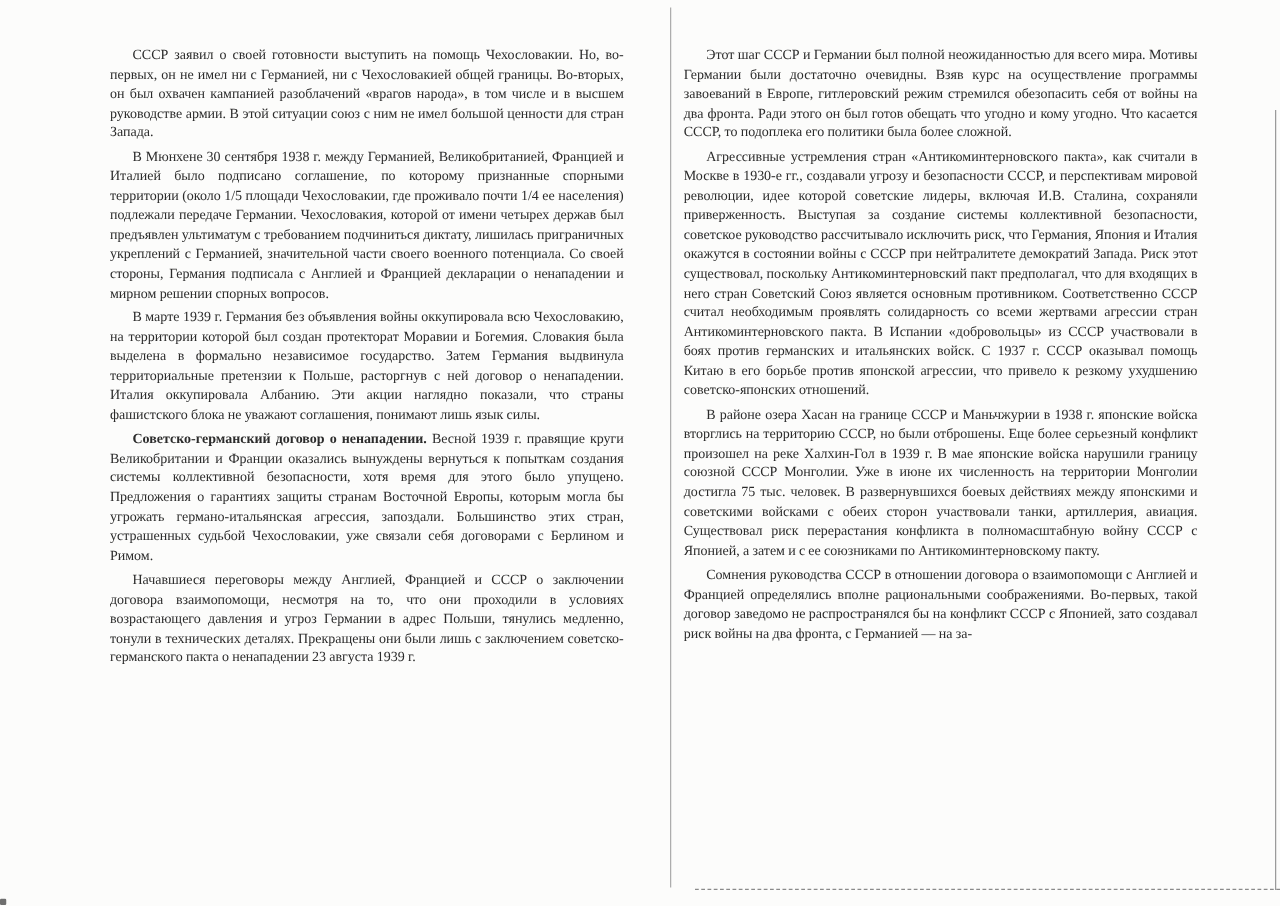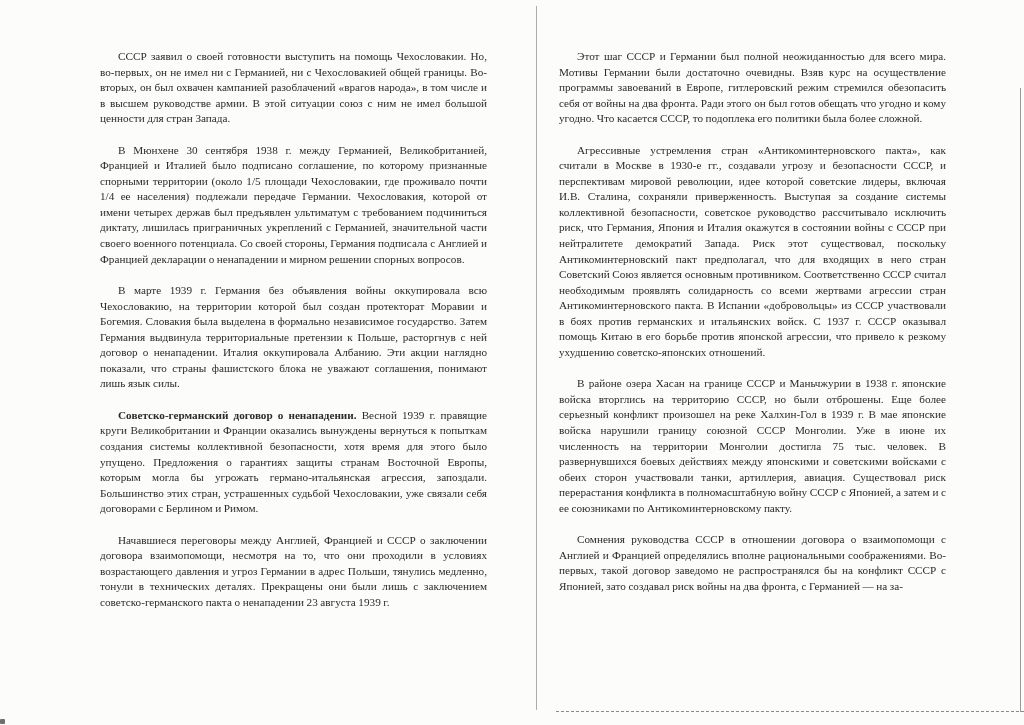--- a/index.html
+++ b/index.html
@@ -27,21 +27,21 @@
     font-size: 11.2px;
     line-height: 15.55px;
     text-align: justify;
     hyphens: auto;
     -webkit-hyphens: auto;
     word-spacing: -0.2px;
   }
   .col-left  { left: 84px;  }
   .col-right { left: 543px; }
   .para {
-    margin: 16px;
+    margin: 4px;
     text-indent: 18px;
   }
   .para b { font-weight: bold; }
   .page-num {
     position: absolute;
     font-size: 11.5px;
     color: #2b2b2b;
     margin-top: 44px;
   }
   .num-left  { left: 85px;  top: 683px; }

